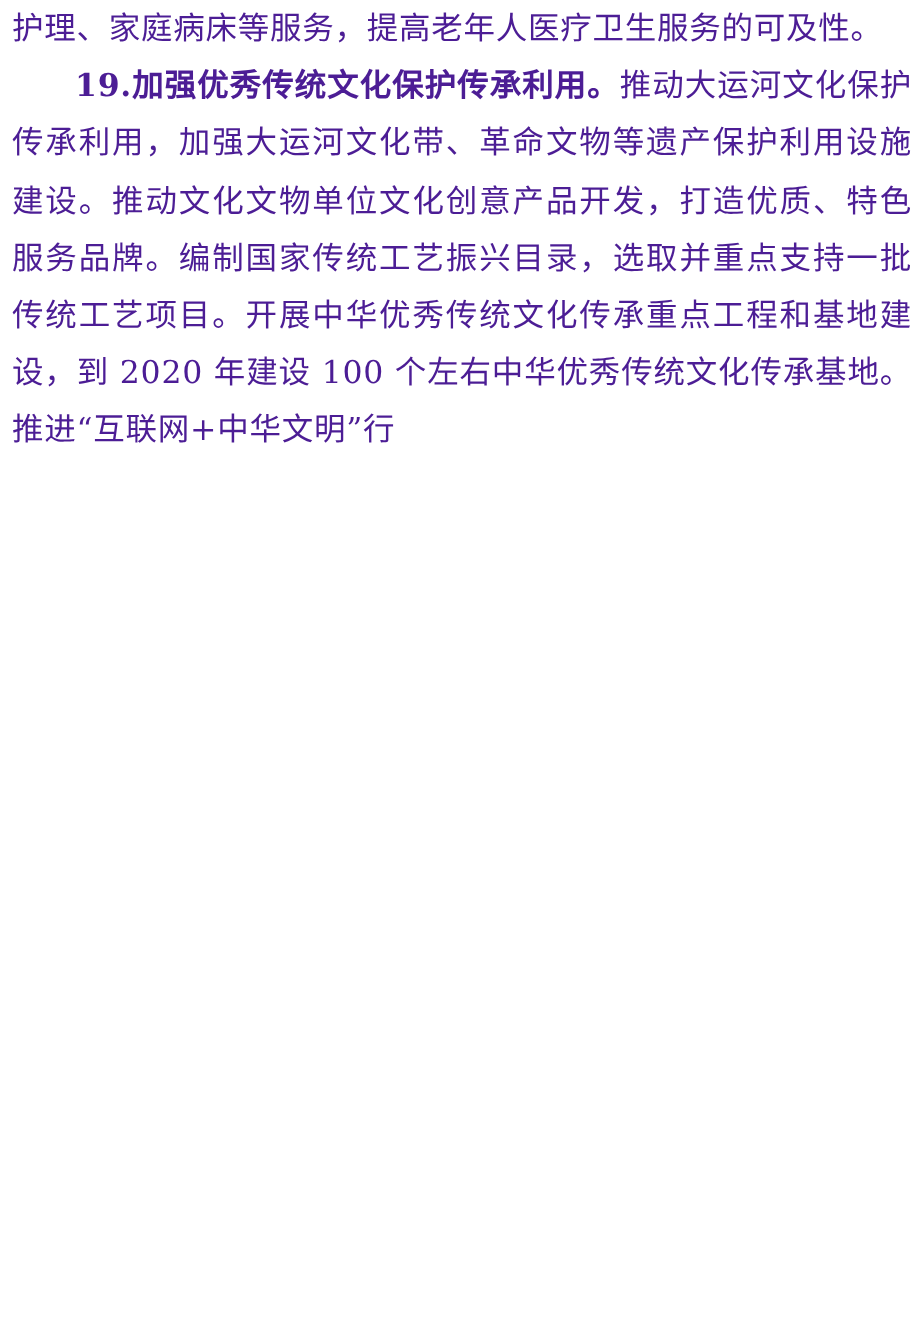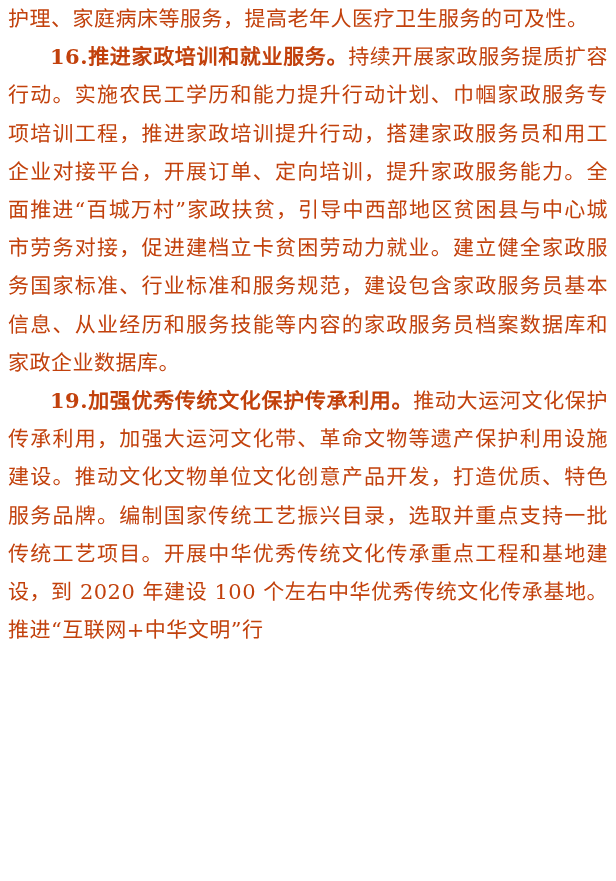--- a/index.html
+++ b/index.html
@@ -8,21 +8,21 @@
     background: #ffffff;
     width: 616px;
     height: 881px;
     overflow: hidden;
   }
   .page {
     box-sizing: border-box;
     width: 616px;
     height: 666px;
     background: #ffffff;
-    color: #c2410c;
+    color: #4c1d95;
     font-family: "DejaVu Serif", "Liberation Serif", serif;
     display: flex;
     flex-direction: column;
     padding: 0 8px;
   }
   .content {
     flex: 1 1 auto;
   }
   .para {
     margin: 0;
@@ -41,20 +41,19 @@
   }
 </style>
 </head>
 <body>
 
 <div class="page">
   <div class="content">
 
     <p class="para"><span>护理、家庭病床等服务，提高老年人医疗卫生服务的可及性。</span></p>
 
-    <p class="para indent"><span class="lead">16.推进家政培训和就业服务。</span><span>持续开展家政服务提质扩容行动。实施农民工学历和能力提升行动计划、巾帼家政服务专项培训工程，推进家政培训提升行动，搭建家政服务员和用工企业对接平台，开展订单、定向培训，提升家政服务能力。全面推进“百城万村”家政扶贫，引导中西部地区贫困县与中心城市劳务对接，促进建档立卡贫困劳动力就业。建立健全家政服务国家标准、行业标准和服务规范，建设包含家政服务员基本信息、从业经历和服务技能等内容的家政服务员档案数据库和家政企业数据库。</span></p>
 
 
     <p class="para indent"><span class="lead">19.加强优秀传统文化保护传承利用。</span><span>推动大运河文化保护传承利用，加强大运河文化带、革命文物等遗产保护利用设施建设。推动文化文物单位文化创意产品开发，打造优质、特色服务品牌。编制国家传统工艺振兴目录，选取并重点支持一批传统工艺项目。开展中华优秀传统文化传承重点工程和基地建设，到 2020 年建设 100 个左右中华优秀传统文化传承基地。推进“互联网+中华文明”行</span></p>
 
   </div>
 
 </div>
 
 </body></html>

